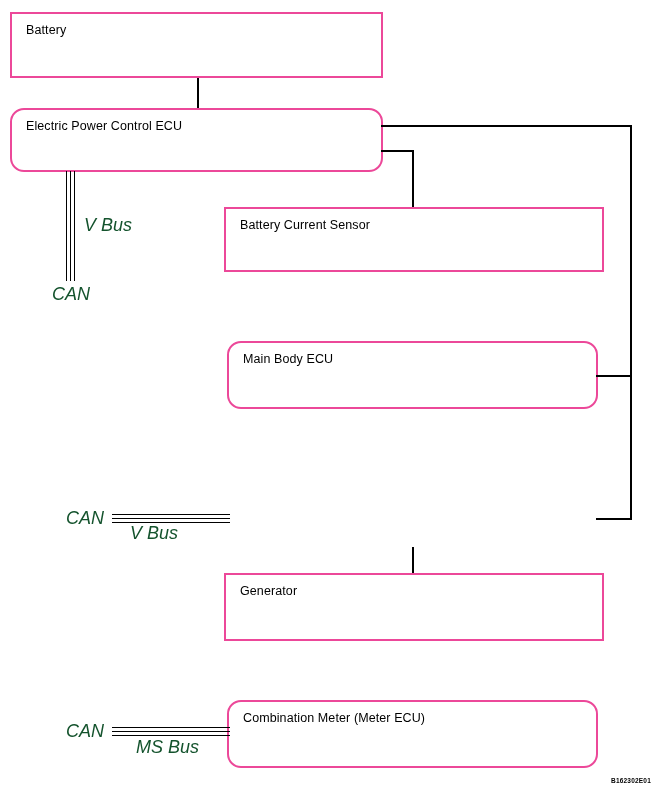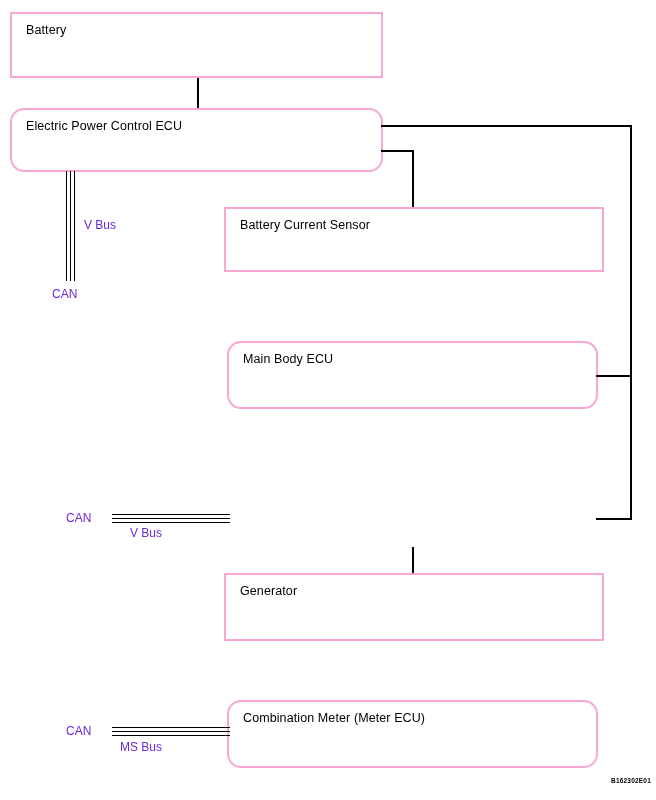--- a/index.html
+++ b/index.html
@@ -17,21 +17,21 @@
     width: 656px;
     height: 800px;
     background: #ffffff;
     overflow: hidden;
   }
 
   
   .node {
     position: absolute;
     box-sizing: border-box;
-    border: 2px solid #f9a8d4;
+    border: 2px solid #ec4899;
     background: #ffffff;
   }
   .node.square  { border-radius: 0; }
   .node.rounded { border-radius: 14px; }
 
   .node-label {
     position: absolute;
     top: 9px;
     left: 14px;
     font-size: 12.5px;
@@ -87,24 +87,25 @@
     left: 0;
     right: 0;
     height: 0;
     margin-top: -0.75px;
     border-top: 1.5px solid #000000;
   }
 
   
   .annot {
     position: absolute;
-    font-size: 12px;
+    font-size: 18px;
     line-height: 14px;
     white-space: nowrap;
-    color: #6d28d9;
+    color: #14532d;
+    font-style: italic;
   }
 
   .fig-id {
     position: absolute;
     font-size: 6.5px;
     letter-spacing: 0.2px;
     font-weight: bold;
     color: #000000;
     white-space: nowrap;
   }
@@ -157,17 +158,17 @@
   <div class="node rounded" style="left:227px; top:700px; width:371px; height:68px;">
     <span class="node-label">Combination Meter (Meter ECU)</span>
   </div>
 
   <div class="node square" style="left:224px; top:573px; width:380px; height:68px;">
     <span class="node-label">Generator</span>
   </div>
 
   <div class="bus-h" style="left:112px; top:727px; width:118px;"></div>
   <span class="annot" style="left:66px; top:724px;">CAN</span>
-  <span class="annot" style="left:120px; top:740px;">MS Bus</span>
+  <span class="annot" style="left:136px; top:740px;">MS Bus</span>
 
   <span class="fig-id" style="left:611px; top:777px;">B162302E01</span>
 
 </div>
 
 </body></html>

